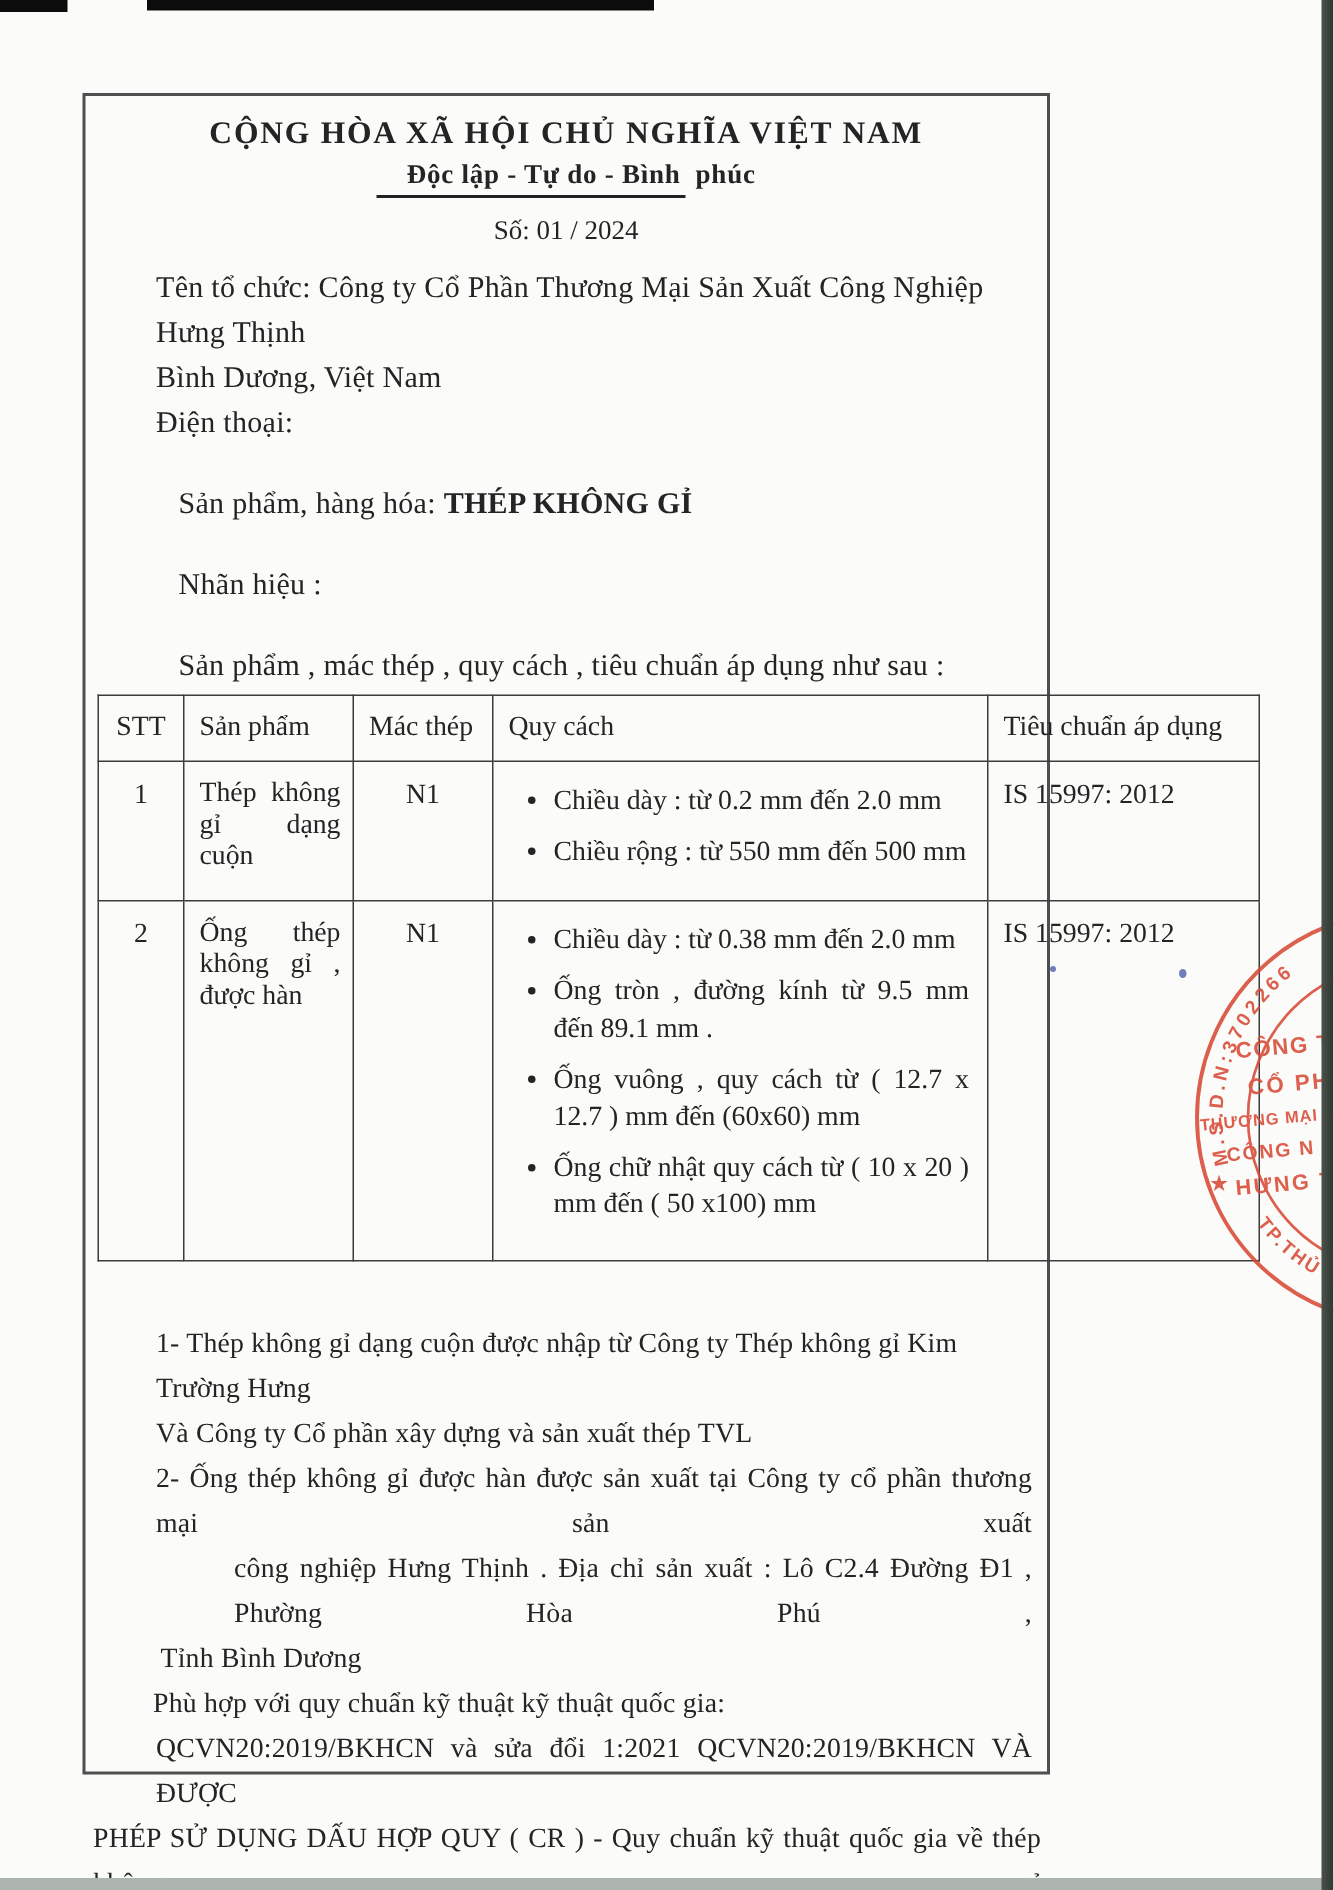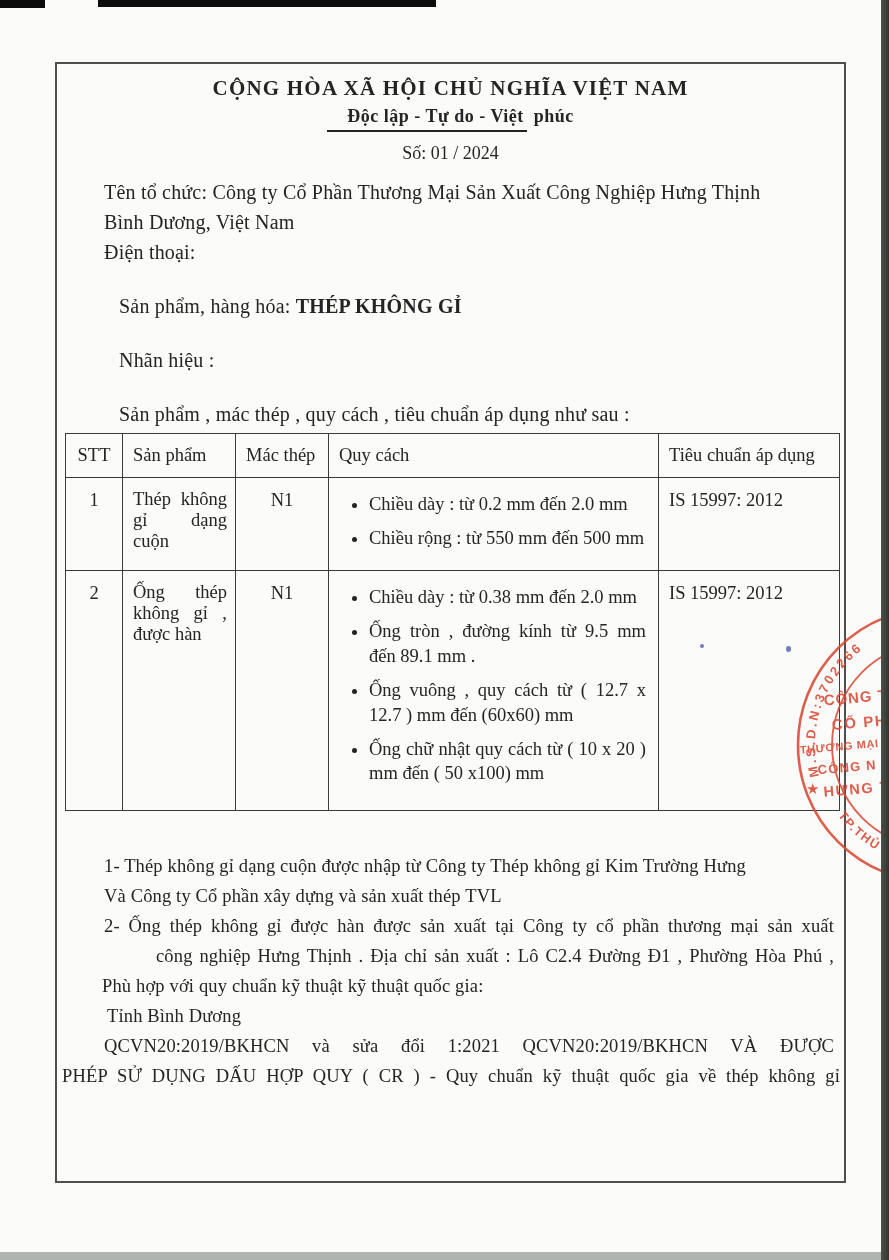--- a/index.html
+++ b/index.html
@@ -14,21 +14,21 @@
   .scan-top-left  { position:absolute; left:0;   top:0; width:45px;  height:8px; background:#0c0c0c; }
   .scan-top-mid   { position:absolute; left:98px; top:0; width:338px; height:7px; background:#0c0c0c; }
   .scan-right-strip{ position:absolute; right:0; top:0; width:8px; height:1260px; background:linear-gradient(90deg,#4a504b,#31372f); z-index:10; }
   .scan-bottom-strip{ position:absolute; left:0; bottom:0; width:889px; height:8px; background:#aeb4b0; z-index:9; }
   .pen-dot { position:absolute; border-radius:50%; background:#3f54a8; opacity:.75; }
   .pen-dot.d1 { left:786px; top:646px; width:5px; height:6px; }
   .pen-dot.d2 { left:700px; top:644px; width:4px; height:4px; }
 
   
   .frame {
-    position:absolute; left:55px; top:62px; width:791px; height:1121px;
+    position:absolute; left:55px; top:62px; width:645px; height:1121px;
     border:2px solid #4f4f4f; background:transparent;
   }
   .nat-header { text-align:center; padding-top:12px; }
   .nat-line1 { font-weight:bold; font-size:21px; letter-spacing:1.2px; }
   .motto-line { margin-top:5px; font-weight:bold; font-size:18px; letter-spacing:.5px; }
   .motto-underlined { display:inline-block; border-bottom:2px solid #222; padding:0 3px 3px 20px; }
   .motto-tail { margin-left:7px; }
   .doc-title { margin-top:29px; text-align:center; font-weight:bold; font-size:25px; letter-spacing:2px; }
   .doc-number { margin-top:11px; text-align:center; font-size:18px; }
 
@@ -85,21 +85,21 @@
 </head>
 <body>
 
 <div class="page">
 
   <div class="frame">
 
     <div class="nat-header">
       <div class="nat-line1">CỘNG HÒA XÃ HỘI CHỦ NGHĨA VIỆT NAM</div>
       <div class="motto-line">
-        <span class="motto-underlined">Độc lập - Tự do - Việt</span><span class="motto-tail">phúc</span>
+        <span class="motto-underlined">Độc lập - Tự do - Bình</span><span class="motto-tail">phúc</span>
       </div>
     </div>
 
     <div class="doc-number">Số: 01 / 2024</div>
 
     <div class="info-block">
       <div class="line">Tên tổ chức: Công ty Cổ Phần Thương Mại Sản Xuất Công Nghiệp Hưng Thịnh</div>
       <div class="line">Bình Dương, Việt Nam</div>
       <div class="line">Điện thoại:</div>
       <div class="line indent2 gap-sm">
@@ -154,22 +154,22 @@
           <td class="c-tc">IS 15997: 2012</td>
         </tr>
       </tbody>
     </table>
 
     <div class="notes">
       <div class="nline">1- Thép không gỉ dạng cuộn được nhập từ Công ty Thép không gỉ Kim Trường Hưng</div>
       <div class="nline">Và Công ty Cổ phần xây dựng và sản xuất thép TVL</div>
       <div class="nline jfull">2- Ống thép không gỉ được hàn được sản xuất tại Công ty cổ phần thương mại sản xuất</div>
       <div class="nline cont jfull">công nghiệp Hưng Thịnh . Địa chỉ sản xuất : Lô C2.4 Đường Đ1 , Phường Hòa Phú ,</div>
+      <div class="nline prov">Tỉnh Bình Dương</div>
       <div class="nline phu">Phù hợp với quy chuẩn kỹ thuật kỹ thuật quốc gia:</div>
-      <div class="nline prov">Tỉnh Bình Dương</div>
       <div class="nline jfull">QCVN20:2019/BKHCN và sửa đổi 1:2021 QCVN20:2019/BKHCN VÀ ĐƯỢC</div>
       <div class="nline qcvn2 jfull">PHÉP SỬ DỤNG DẤU HỢP QUY ( CR ) - Quy chuẩn kỹ thuật quốc gia về thép không gỉ</div>
     </div>
 
   </div>
 
   <svg class="stamp" width="129" height="320" viewBox="0 0 129 320">
     <defs>
       <path id="arcTop" d="M 59.1 196.1 A 120 120 0 0 1 134 52.2" fill="none"></path>
       <path id="arcBottom" d="M 77.9 235.5 A 120 120 0 0 0 235 269" fill="none"></path>

